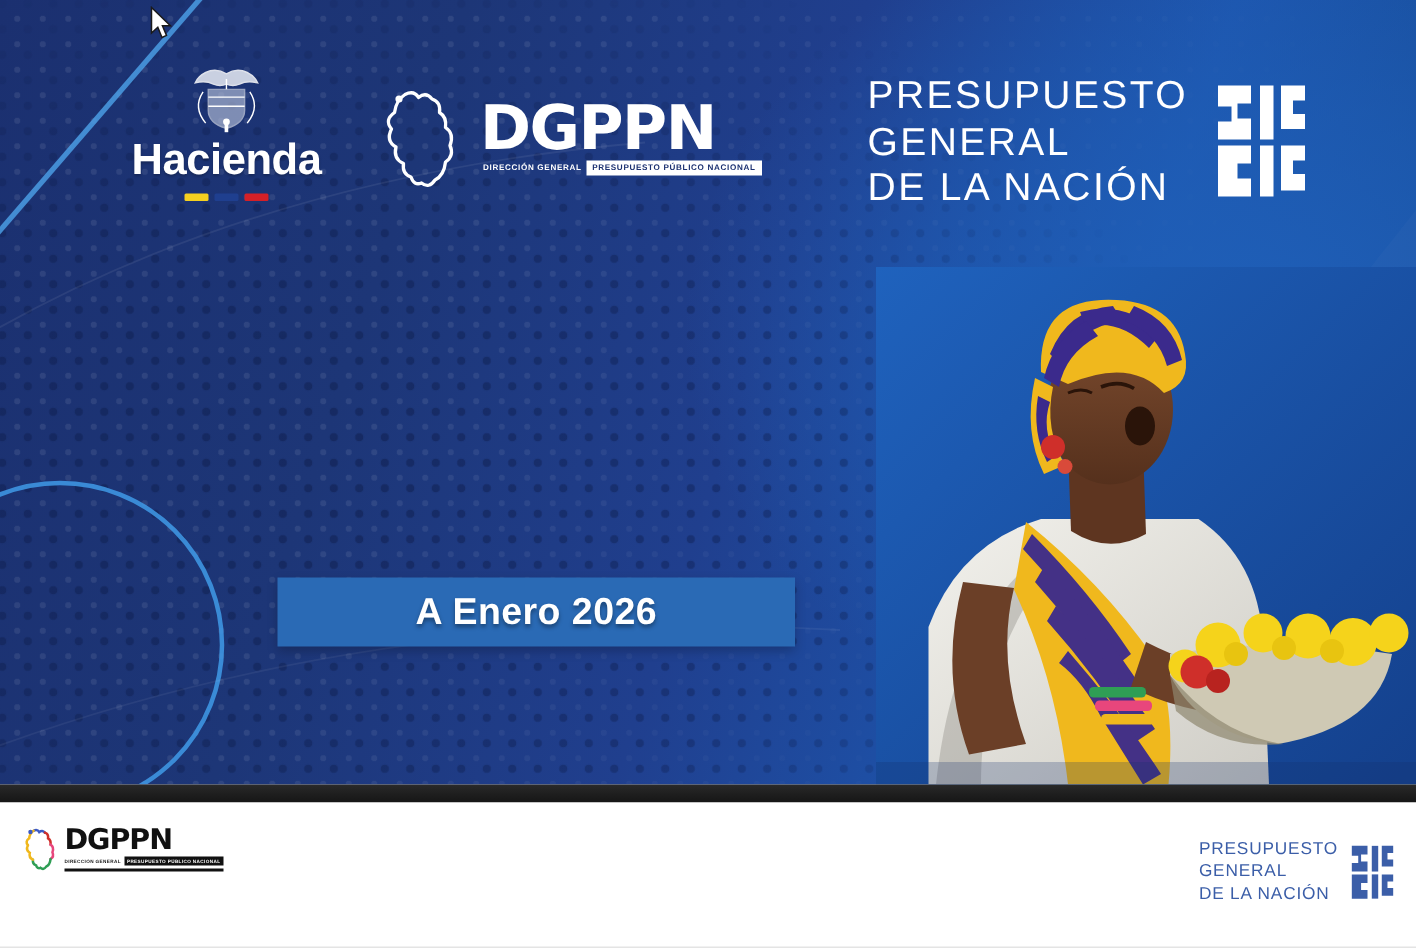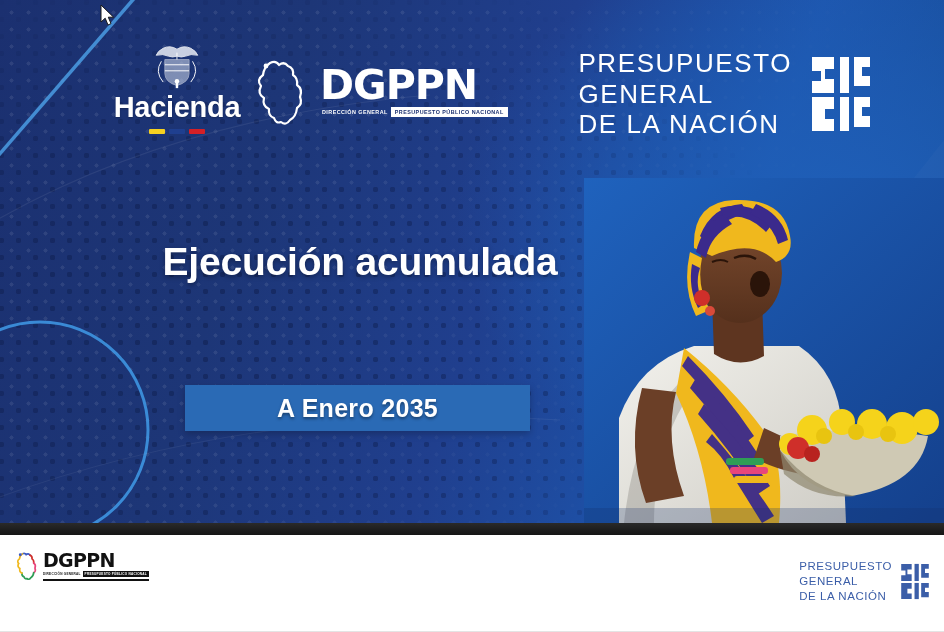--- a/index.html
+++ b/index.html
@@ -55,21 +55,21 @@
   }
 
   .hero-deco { position: absolute; inset: 0; }
 
   
   .logo-row {
     position: absolute; left: 0; top: 0; width: 944px; height: 175px;
   }
 
   .hacienda {
-    position: absolute; left: 102px; top: 44px;
+    position: absolute; left: 76px; top: 44px;
     width: 150px; text-align: center;
   }
   .hacienda-crest { height: 45px; display: block; margin: 0 auto; }
   .hacienda-word {
     color: #ffffff; font-size: 29px; font-weight: bold;
     letter-spacing: -0.3px; line-height: 1.05; margin-top: 3px;
     text-shadow: 0 1px 2px rgba(0,0,0,.25);
   }
   .flagbars { margin-top: 7px; display: flex; justify-content: center; gap: 4px; }
   .flagbars i { display: block; width: 16px; height: 5px; border-radius: 1px; }
@@ -350,25 +350,24 @@
             <path d="M2 44 h22 v12 h-9 v10 h9 v12 H2 Z"></path>
             <rect x="30" y="4" width="9" height="36"></rect>
             <rect x="30" y="44" width="9" height="34"></rect>
             <path d="M44 4 h16 v10 h-8 v9 h8 v10 H44 Z"></path>
             <path d="M44 44 h16 v10 h-8 v9 h8 v11 H44 Z"></path>
           </g>
         </svg>
       </div>
     </div>
 
-    <div class="headline">Ejecución acumulada</div>
 
 
     <div class="band-date">
-      <span>A Enero 2035</span>
+      <span>A Enero 2026</span>
     </div>
   </div>
 
   <div class="divider"></div>
 
   <div class="footer">
 
     <div class="dgppn-bottom">
       <svg class="dgppn-map-bot" viewBox="0 0 62 68">
         <g fill="none" stroke-width="4" stroke-linecap="round">

